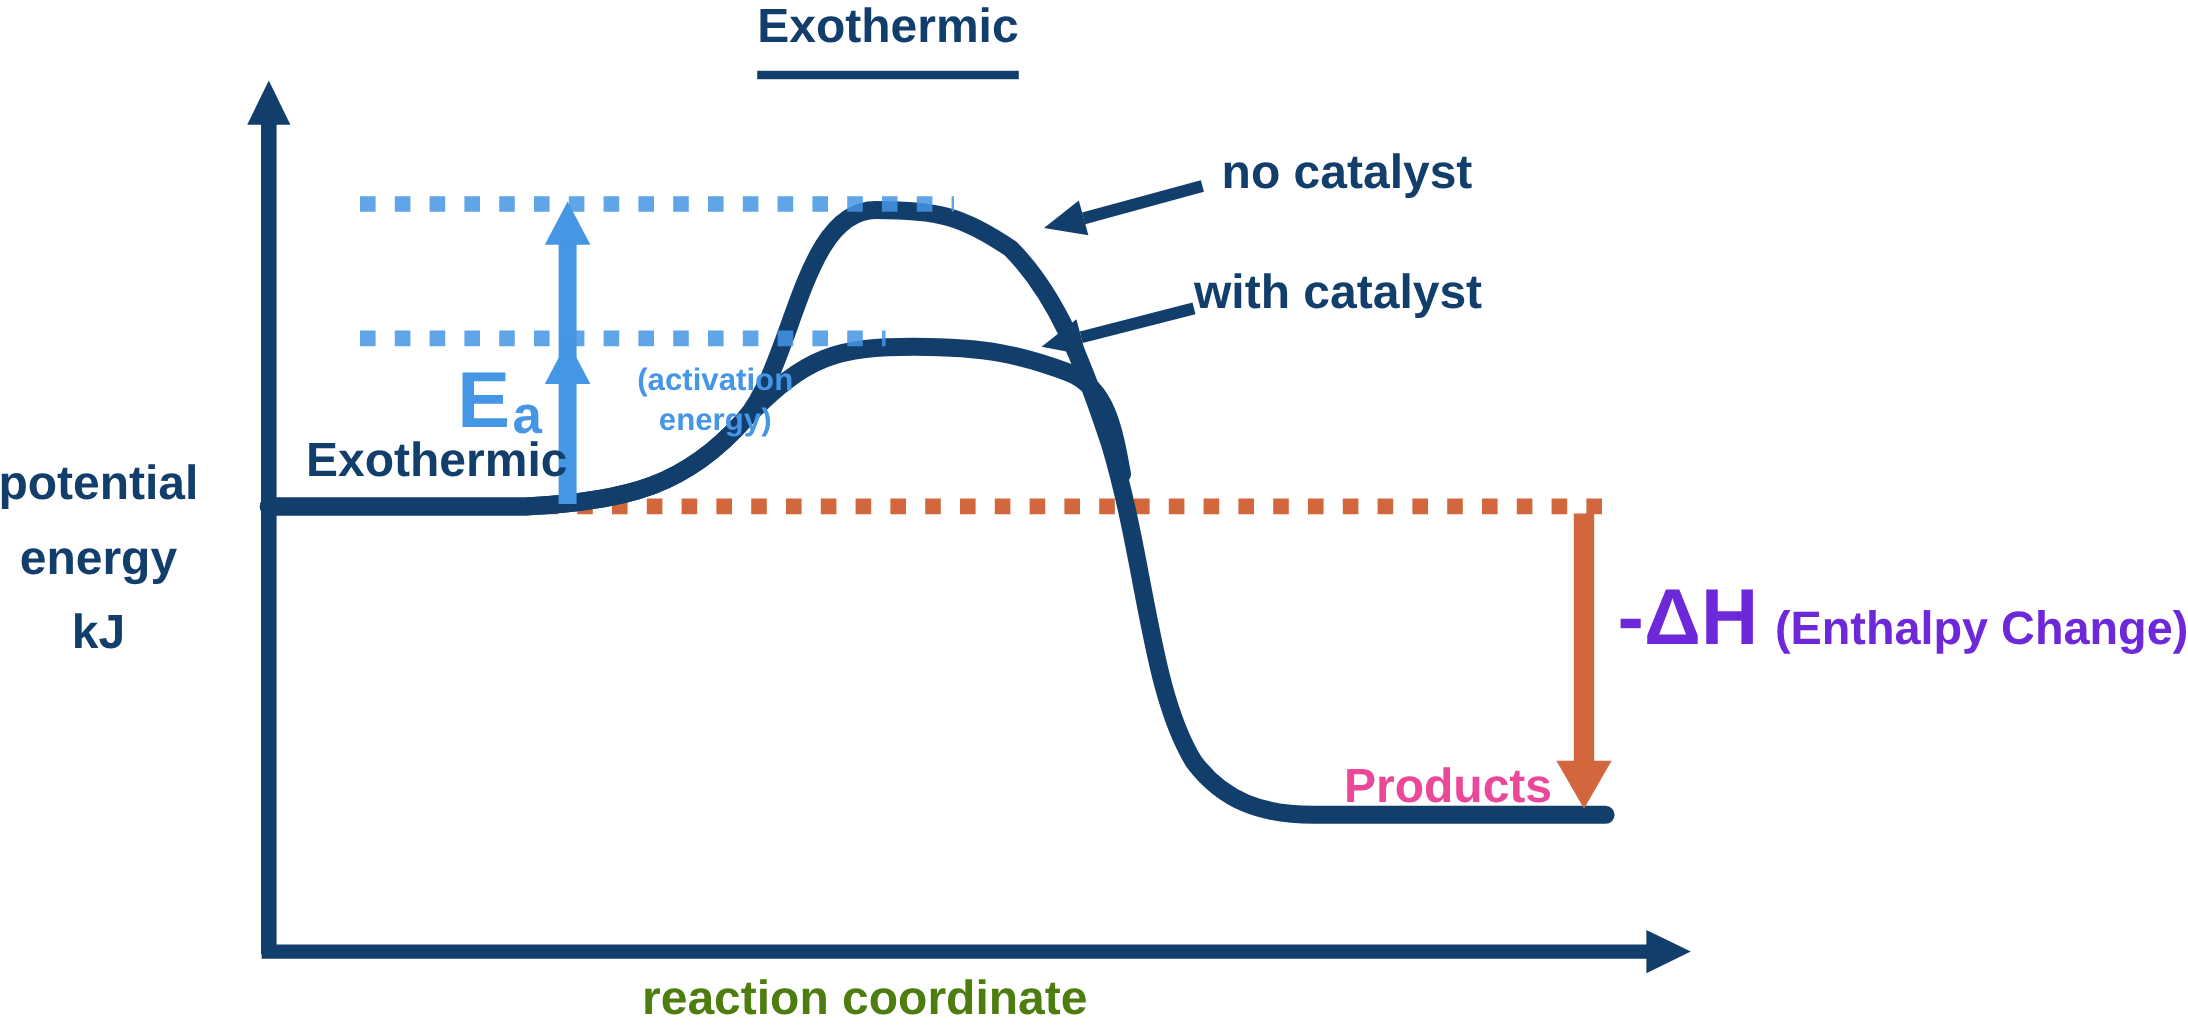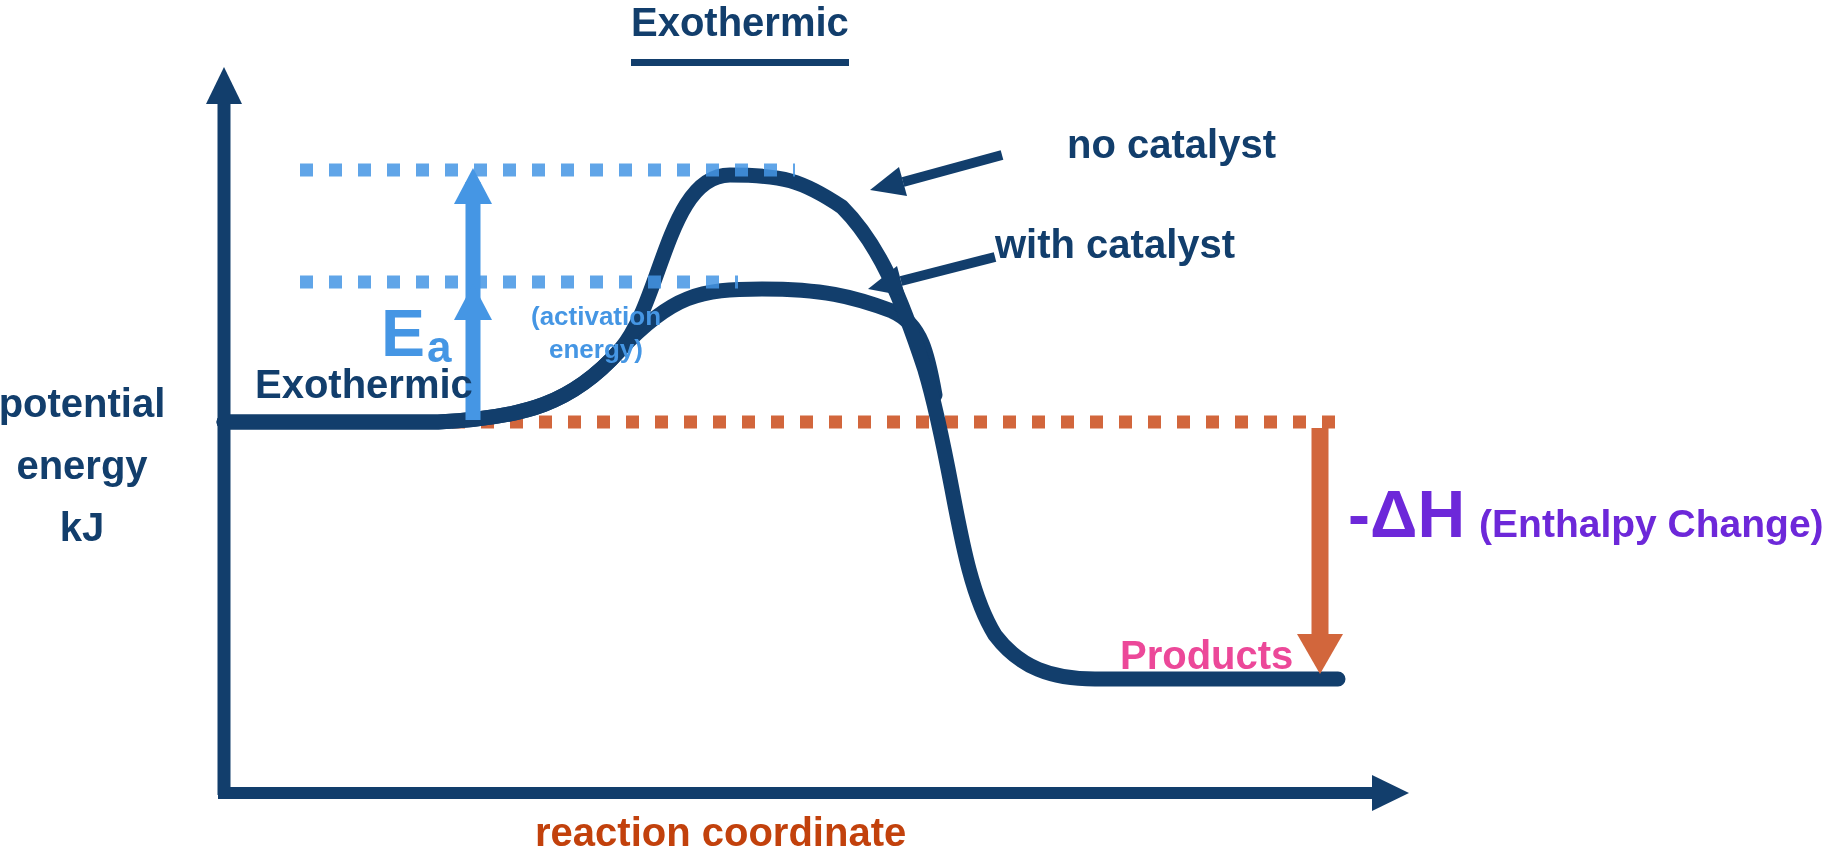--- a/index.html
+++ b/index.html
@@ -14,25 +14,25 @@
 
   #title{
     left:631px;top:0px;font-size:40px;color:#123e6c;
     border-bottom:7px solid #123e6c;padding-bottom:14px;letter-spacing:0px;
   }
   #y-axis-label{
     left:-4px;top:372px;width:172px;text-align:center;
     font-size:40px;line-height:62px;color:#123e6c;
   }
   #x-axis-label{
-    left:535px;top:810px;font-size:40px;color:#c2410c;
+    left:535px;top:810px;font-size:40px;color:#4d7c0f;
   }
   #reactants-label{left:255px;top:362px;font-size:40px;color:#123e6c;}
   #products-label{left:1120px;top:633px;font-size:40px;color:#ec4899;}
-  #no-catalyst-label{left:1067px;top:122px;font-size:40px;color:#123e6c;text-align:right;}
+  #no-catalyst-label{left:1018px;top:122px;font-size:40px;color:#123e6c;text-align:right;}
   #with-catalyst-label{left:995px;top:222px;font-size:40px;color:#123e6c;}
 
   #ea-label{left:381px;top:300px;display:flex;align-items:flex-end;color:#4596e4;}
   #ea-label .ea-e{font-size:66px;line-height:66px;}
   #ea-label .ea-a{font-size:44px;line-height:44px;margin-left:2px;margin-bottom:-3px;}
 
   #activation-label{
     left:478px;top:300px;width:140px;text-align:center;
     font-size:26px;line-height:33px;color:#4596e4;margin-left:48px;
   }

